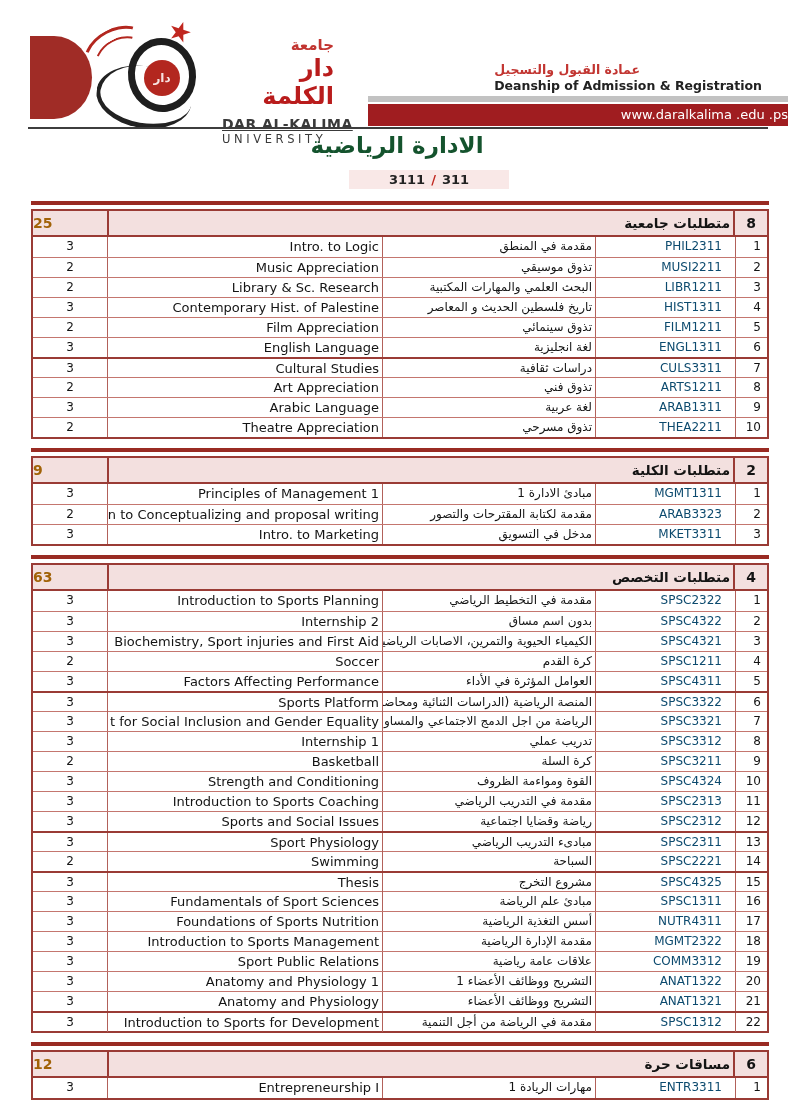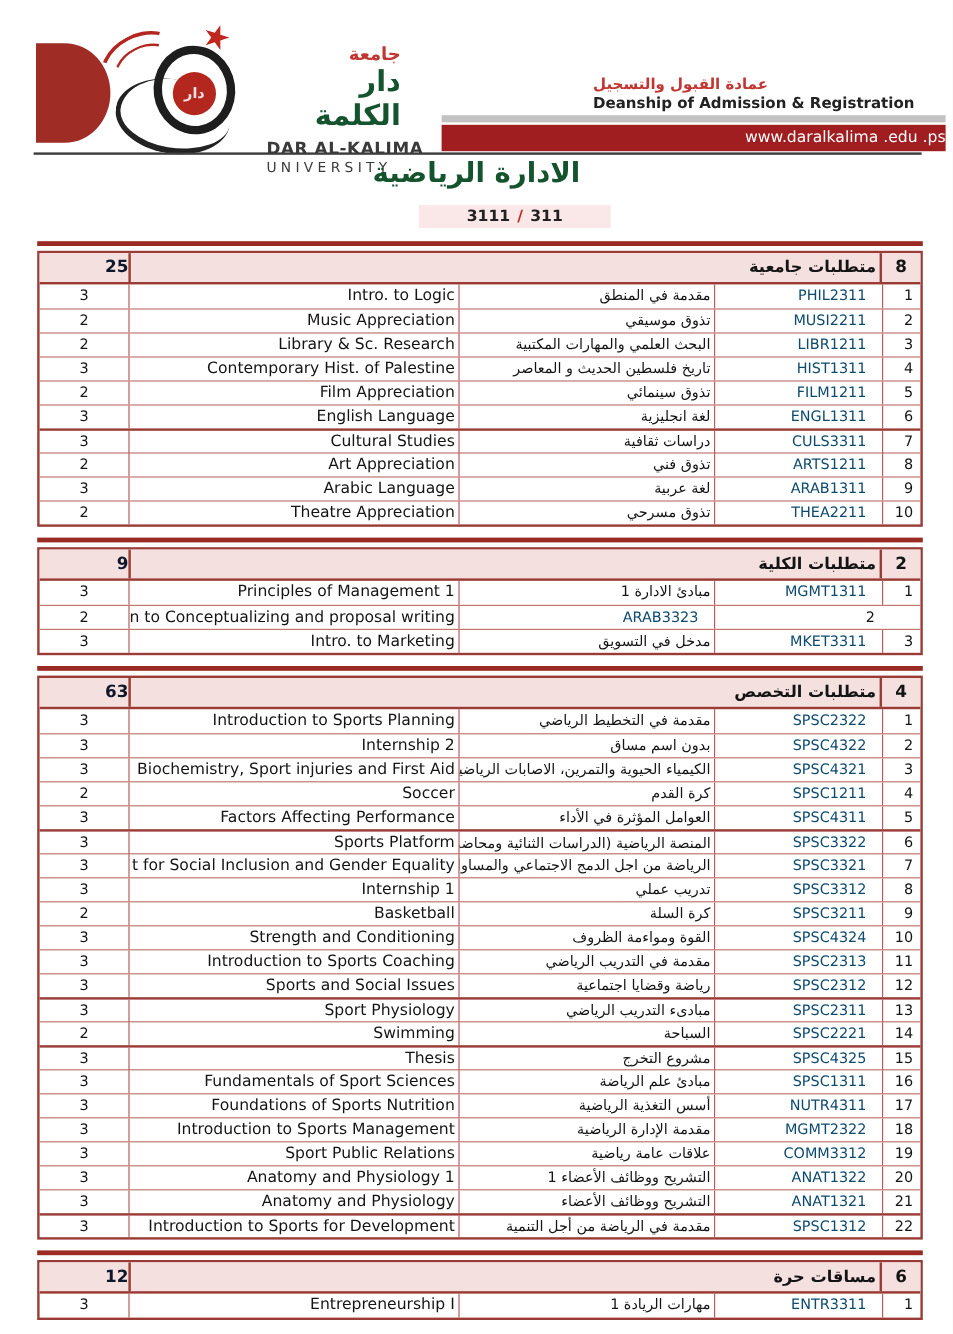--- a/index.html
+++ b/index.html
@@ -16,23 +16,23 @@
     border-bottom:5px solid #222222; border-left:4px solid #222222; border-radius:50%; transform:rotate(9deg); }
   .calli-dot { position:absolute; left:72px; top:38px; width:36px; height:36px; background:#B3271F;
     border-radius:50%; color:#f7e2e0; font-size:12px; font-weight:bold; text-align:center; line-height:36px; }
   .calli-star { position:absolute; left:96px; top:-6px; color:#C0271F; font-size:27px; transform:rotate(18deg); }
   .calli-arc1 { position:absolute; left:10px; top:6px; width:72px; height:54px;
     border:3px solid transparent; border-top-color:#B3271F; border-radius:50%; transform:rotate(-28deg); }
   .calli-arc2 { position:absolute; left:22px; top:16px; width:54px; height:40px;
     border:2px solid transparent; border-top-color:#B3271F; border-radius:50%; transform:rotate(-28deg); }
   .uni-names { position:absolute; left:222px; top:36px; width:112px; }
   .uni-ar-small { text-align:right; color:#C23531; font-size:15px; font-weight:bold; line-height:18px; }
-  .uni-ar-big   { text-align:right; color:#14532d; font-size:24px; font-weight:bold; line-height:28px; }
+  .uni-ar-big   { text-align:right; color:#b91c1c; font-size:24px; font-weight:bold; line-height:28px; }
   .uni-en-big   { text-align:left; color:#3a3a3a; font-size:14px; font-weight:bold; letter-spacing:.5px;
-                  margin-top:6px; white-space:nowrap; }
+                  margin-top:6px; white-space:nowrap;text-decoration:underline; }
   .uni-en-small { text-align:left; color:#3a3a3a; font-size:11.5px; letter-spacing:3.6px; white-space:nowrap; }
   .dean-block { position:absolute; right:32px; top:62px; }
   .dean-ar { color:#C23531; font-size:12.5px; font-weight:bold; line-height:16px; }
   .dean-en { color:#222222; font-size:12.5px; font-weight:bold; line-height:16px; }
   .gray-bar { position:absolute; left:368px; top:96px; width:420px; height:6px; background:#c2c2c2; }
   .red-bar  { position:absolute; left:368px; top:104px; width:420px; height:22px; background:#A01D20;
               color:#ffffff; font-size:13px; text-align:right; line-height:22px; }
   .header-divider { position:absolute; left:28px; top:127px; width:740px; height:2px; background:#3d3d3d; }
 
   
@@ -42,21 +42,21 @@
   .code-badge { display:inline-block; background:#f9e8e7; padding:2px 40px; font-size:13px; font-weight:bold;
     color:#222222; direction:ltr; }
   .code-badge .sep { color:#C0271F; padding:0 6px; }
 
   
   .sections { position:absolute; left:31px; top:201px; width:738px; }
   .section-rule { height:4px; background:#992B23; margin-bottom:4px; }
   .tbl { width:738px; border:2px solid #9A3B35; margin-bottom:9px; background:#ffffff; }
   .hrow { display:grid; grid-template-columns:74px 1fr 32px; height:26px; line-height:24px;
     background:#F3E0DF; border-bottom:2px solid #9A3B35; }
-  .hrow .h-total { text-align:right; font-weight:bold; font-size:14px; color:#0f172a; }
+  .hrow .h-total { text-align:left; font-weight:bold; font-size:14px; color:#a16207; }
   .hrow .h-title { border-left:2px solid #9A3B35; border-right:2px solid #9A3B35; 
     direction:rtl; padding-right:3px; font-weight:bold; font-size:13.5px; color:#141414; }
   .hrow .h-type { text-align:center; font-weight:bold; font-size:14px; color:#141414; }
   .drow { display:grid; grid-template-columns:74px 275px 213px 140px 32px; height:20px; line-height:19px; }
   .drow + .drow { border-top:1px solid #C4766F; }
   .drow.thick { border-top:2px solid #9A3B35; }
   .c-credit { text-align:center; font-size:12px; color:#141414; }
   .c-en { border-left:1px solid #B2615A; direction:rtl; text-align:right; padding-left:2px; padding-right:3px;
     font-size:13px; color:#141414; white-space:nowrap; overflow:hidden; }
   .c-ar { border-left:1px solid #B2615A; direction:rtl; text-align:right; padding-right:3px;
@@ -188,20 +188,21 @@
         <div class="drow">
           <div class="c-credit">3</div>
           <div class="c-en">Principles of Management 1</div>
           <div class="c-ar">مبادئ الادارة 1</div>
           <div class="c-code">MGMT1311</div>
           <div class="c-num">1</div>
         </div>
         <div class="drow">
           <div class="c-credit">2</div>
           <div class="c-en">n to Conceptualizing and proposal writing</div>
+          <div class="c-ar">مقدمة لكتابة المقترحات والتصور</div>
           <div class="c-code">ARAB3323</div>
           <div class="c-num">2</div>
         </div>
         <div class="drow">
           <div class="c-credit">3</div>
           <div class="c-en">Intro. to Marketing</div>
           <div class="c-ar">مدخل في التسويق</div>
           <div class="c-code">MKET3311</div>
           <div class="c-num">3</div>
         </div>

